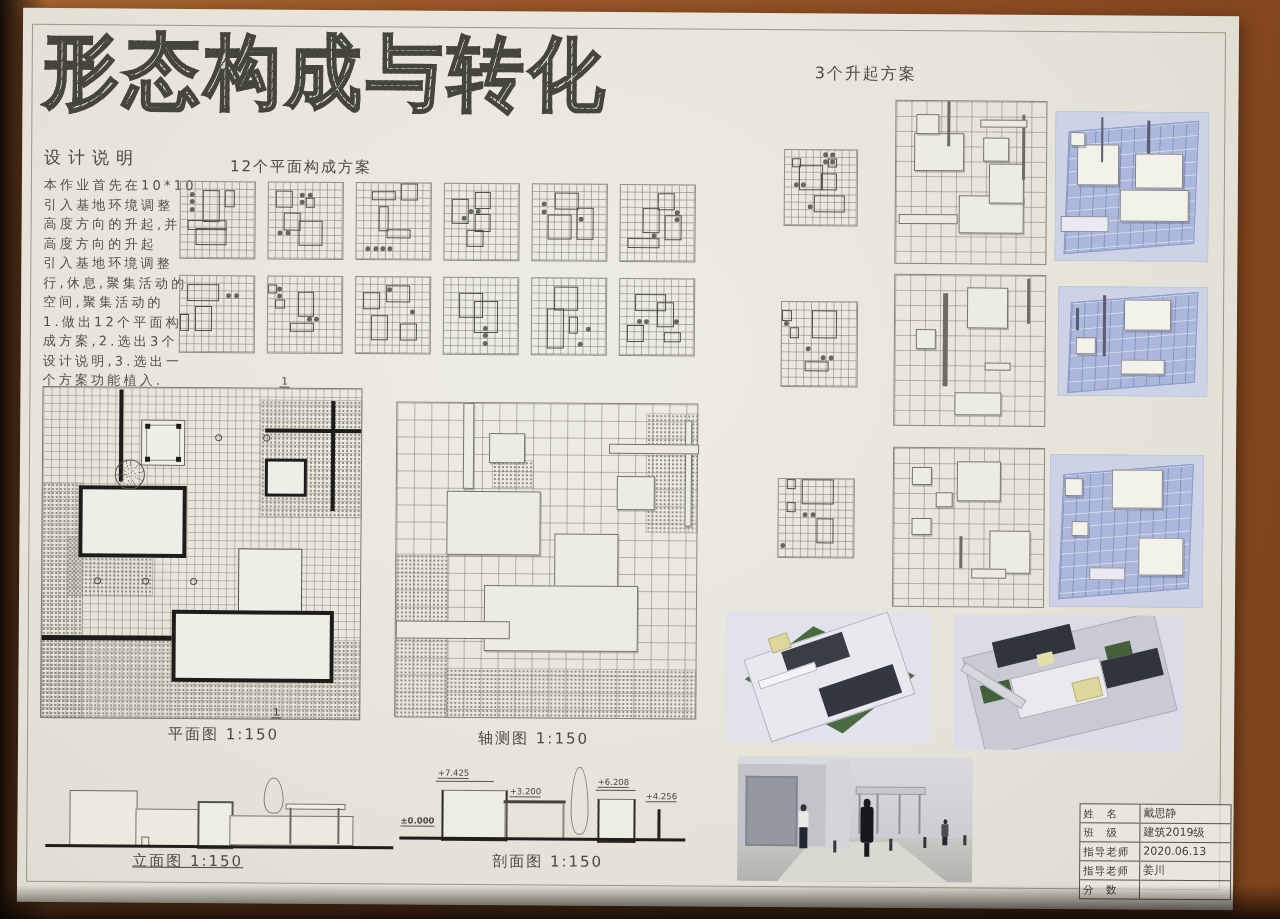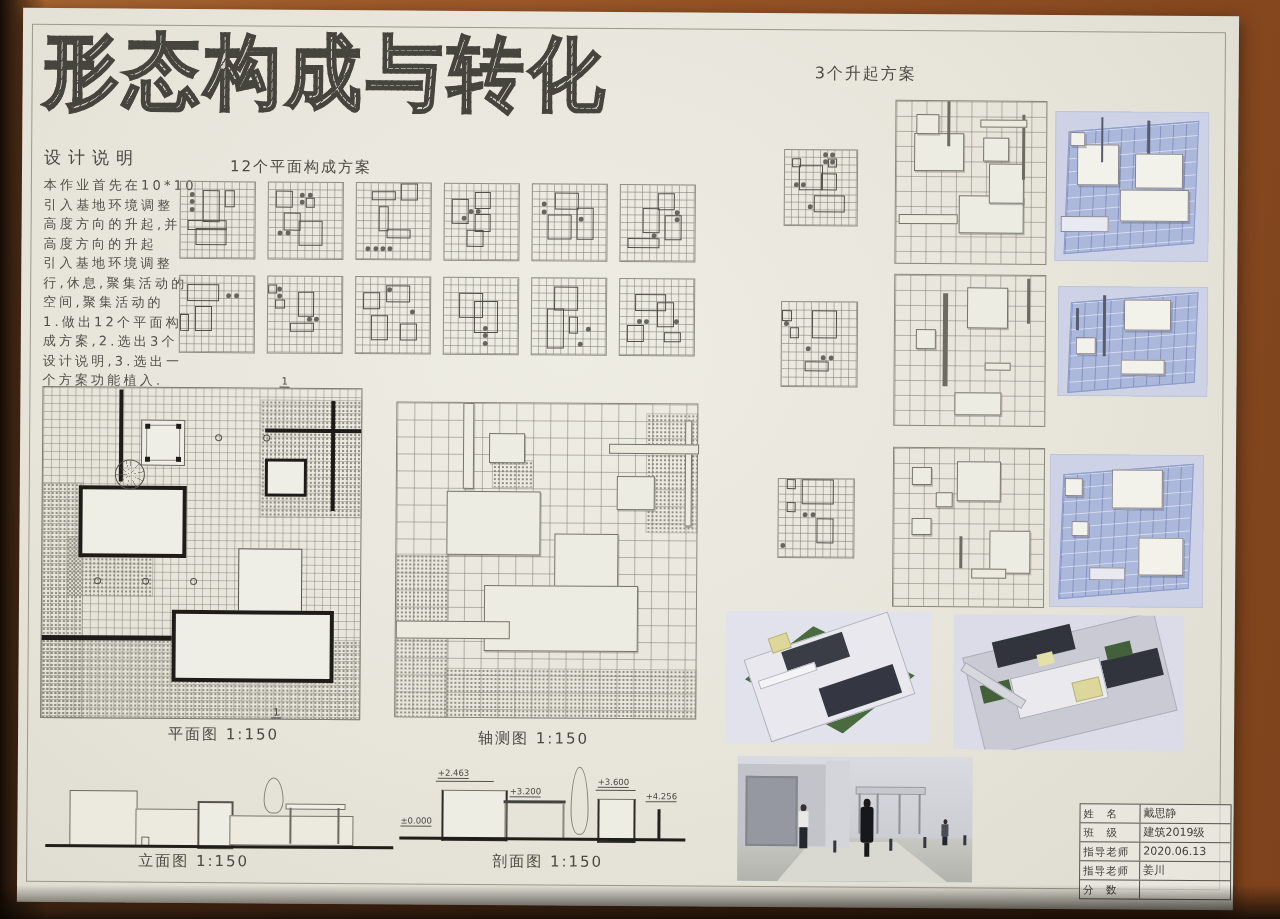--- a/index.html
+++ b/index.html
@@ -356,33 +356,33 @@
     <div class="abs" style="left:90px;top:34px;width:62px;height:36px;border:1px solid #75746b;background:#eceadf;"></div>
     <div class="abs" style="left:152px;top:26px;width:32px;height:44px;border:2px solid #55544c;background:#eeede4;"></div>
     <div class="abs" style="left:184px;top:40px;width:122px;height:28px;border:1px solid #75746b;background:#eceadf;"></div>
     <div class="abs" style="left:240px;top:28px;width:58px;height:4px;border:1px solid #75746b;background:#f0efe6;"></div>
     <div class="abs" style="left:244px;top:32px;width:2px;height:36px;background:#6b6a62;"></div>
     <div class="abs" style="left:292px;top:32px;width:2px;height:36px;background:#6b6a62;"></div>
     <div class="leaf" style="left:218px;top:2px;width:18px;height:34px;"></div>
     <div class="abs" style="left:96px;top:62px;width:6px;height:8px;border:1px solid #6b6a62;"></div>
     <div class="abs" style="left:0;top:70px;width:348px;height:3px;background:#1f1e1a;"></div>
   </div>
-  <div class="dlabel" style="left:121px;top:843px;">立面图 1:150</div>
+  <div class="dlabel" style="left:115px;top:843px;text-decoration:underline;">立面图 1:150</div>
 
   <div class="abs" style="left:380px;top:753px;width:290px;height:92px;">
-    <div class="lvl" style="left:3px;top:52px;">±0.000</div>
-    <div class="lvl" style="left:40px;top:4px;">+2.463</div>
+    <div class="lvl" style="left:3px;top:52px;font-weight:bold;">±0.000</div>
+    <div class="lvl" style="left:40px;top:4px;">+7.425</div>
     <div class="abs" style="left:38px;top:17px;width:58px;height:1px;background:#55544c;"></div>
     <div class="abs" style="left:44px;top:26px;width:62px;height:48px;border:2.5px solid #2b2a26;border-top:1px solid #75746b;background:#eeede4;"></div>
     <div class="lvl" style="left:112px;top:22px;">+3.200</div>
     <div class="abs" style="left:106px;top:36px;width:62px;height:3px;background:#44433d;"></div>
     <div class="abs" style="left:107px;top:39px;width:2px;height:36px;background:#8a897f;"></div>
     <div class="abs" style="left:165px;top:39px;width:2px;height:36px;background:#8a897f;"></div>
     <div class="leaf" style="left:173px;top:2px;width:16px;height:66px;"></div>
-    <div class="lvl" style="left:200px;top:12px;">+3.600</div>
+    <div class="lvl" style="left:200px;top:12px;">+6.208</div>
     <div class="abs" style="left:198px;top:25px;width:40px;height:1px;background:#55544c;"></div>
     <div class="abs" style="left:200px;top:34px;width:34px;height:41px;border:2.5px solid #2b2a26;border-top:1px solid #75746b;background:#eeede4;"></div>
     <div class="lvl" style="left:248px;top:26px;">+4.256</div>
     <div class="abs" style="left:260px;top:44px;width:3px;height:31px;background:#22211d;"></div>
     <div class="abs" style="left:2px;top:73px;width:286px;height:3px;background:#1f1e1a;"></div>
   </div>
   <div class="dlabel" style="left:475px;top:841px;">剖面图 1:150</div>
 
   <div class="mphoto" style="left:707px;top:598px;width:205px;height:132px;background:#e1e2eb;">
     <div class="abs" style="inset:4%;background:#4a6a40;clip-path:polygon(6% 52%,42% 8%,96% 48%,58% 96%);"></div>

